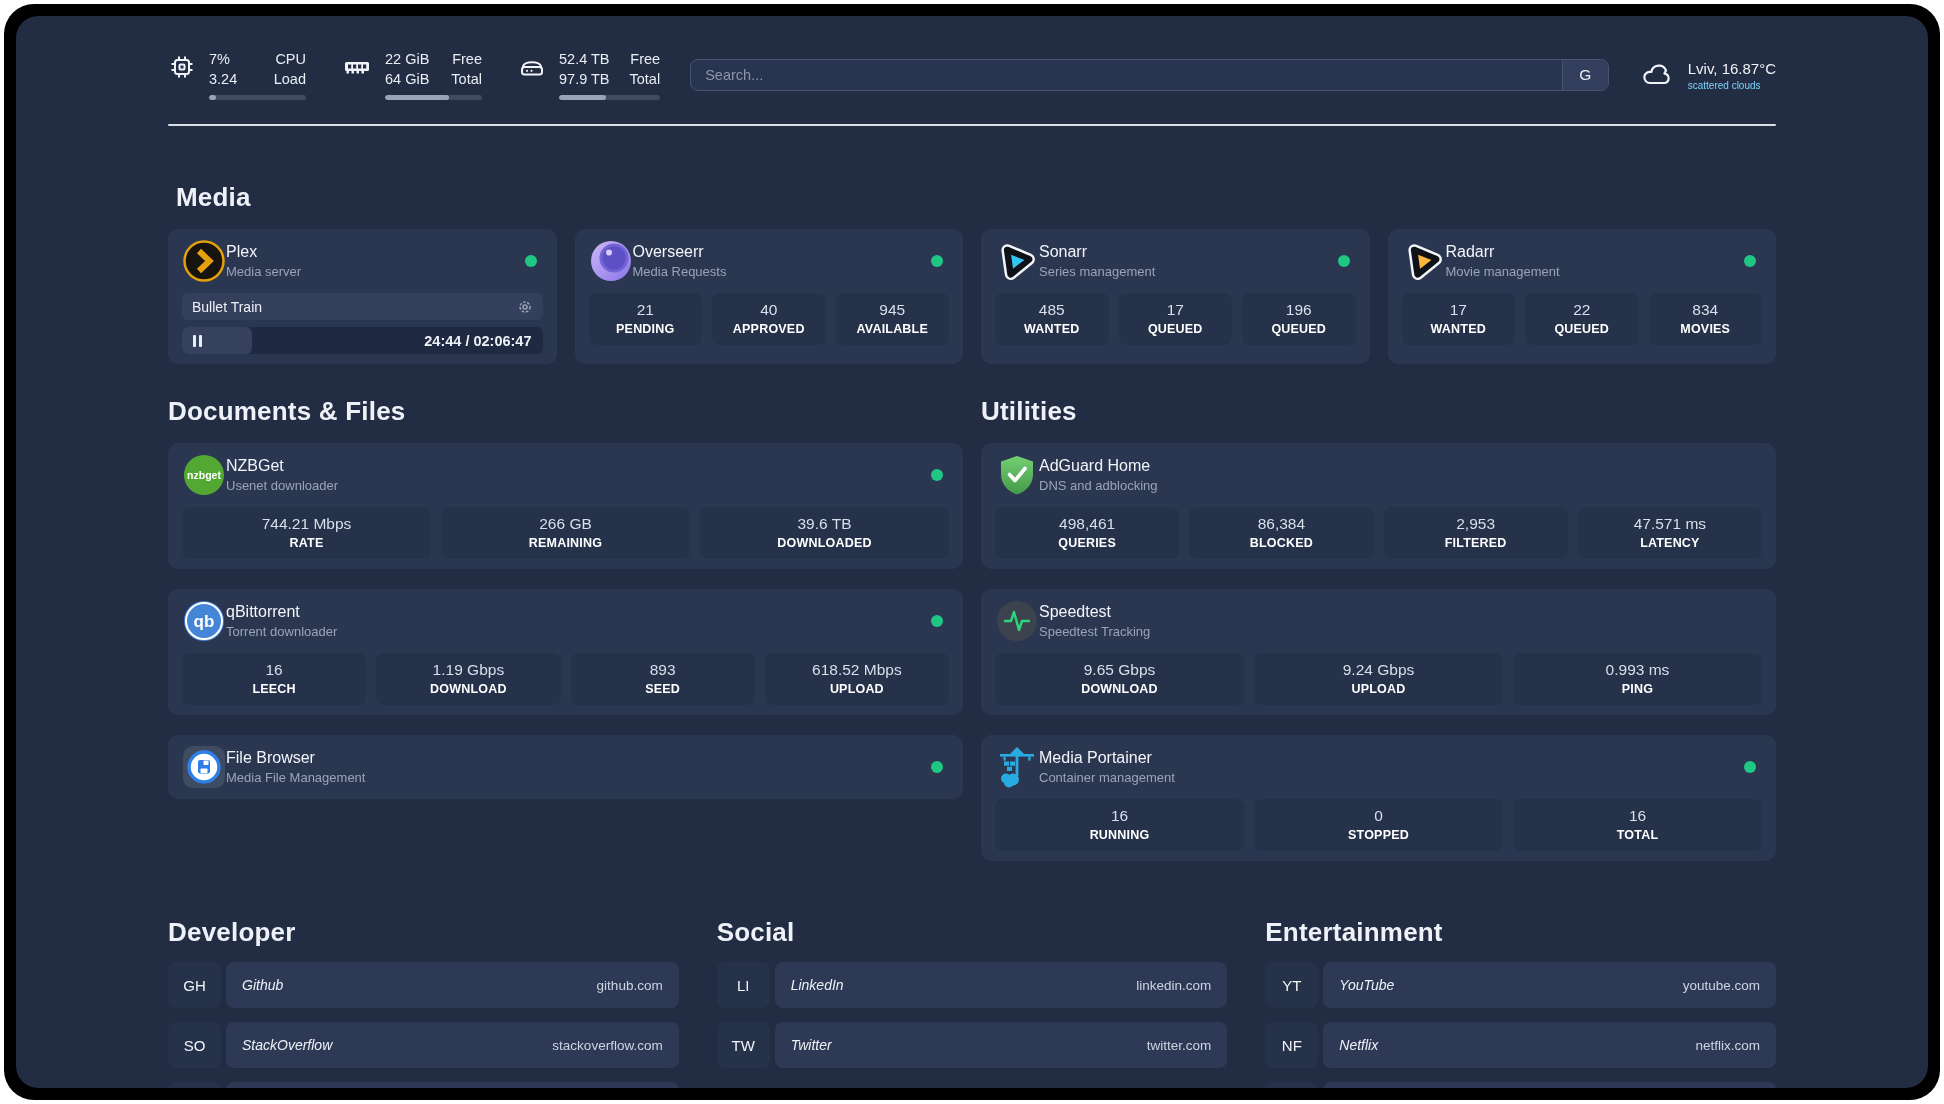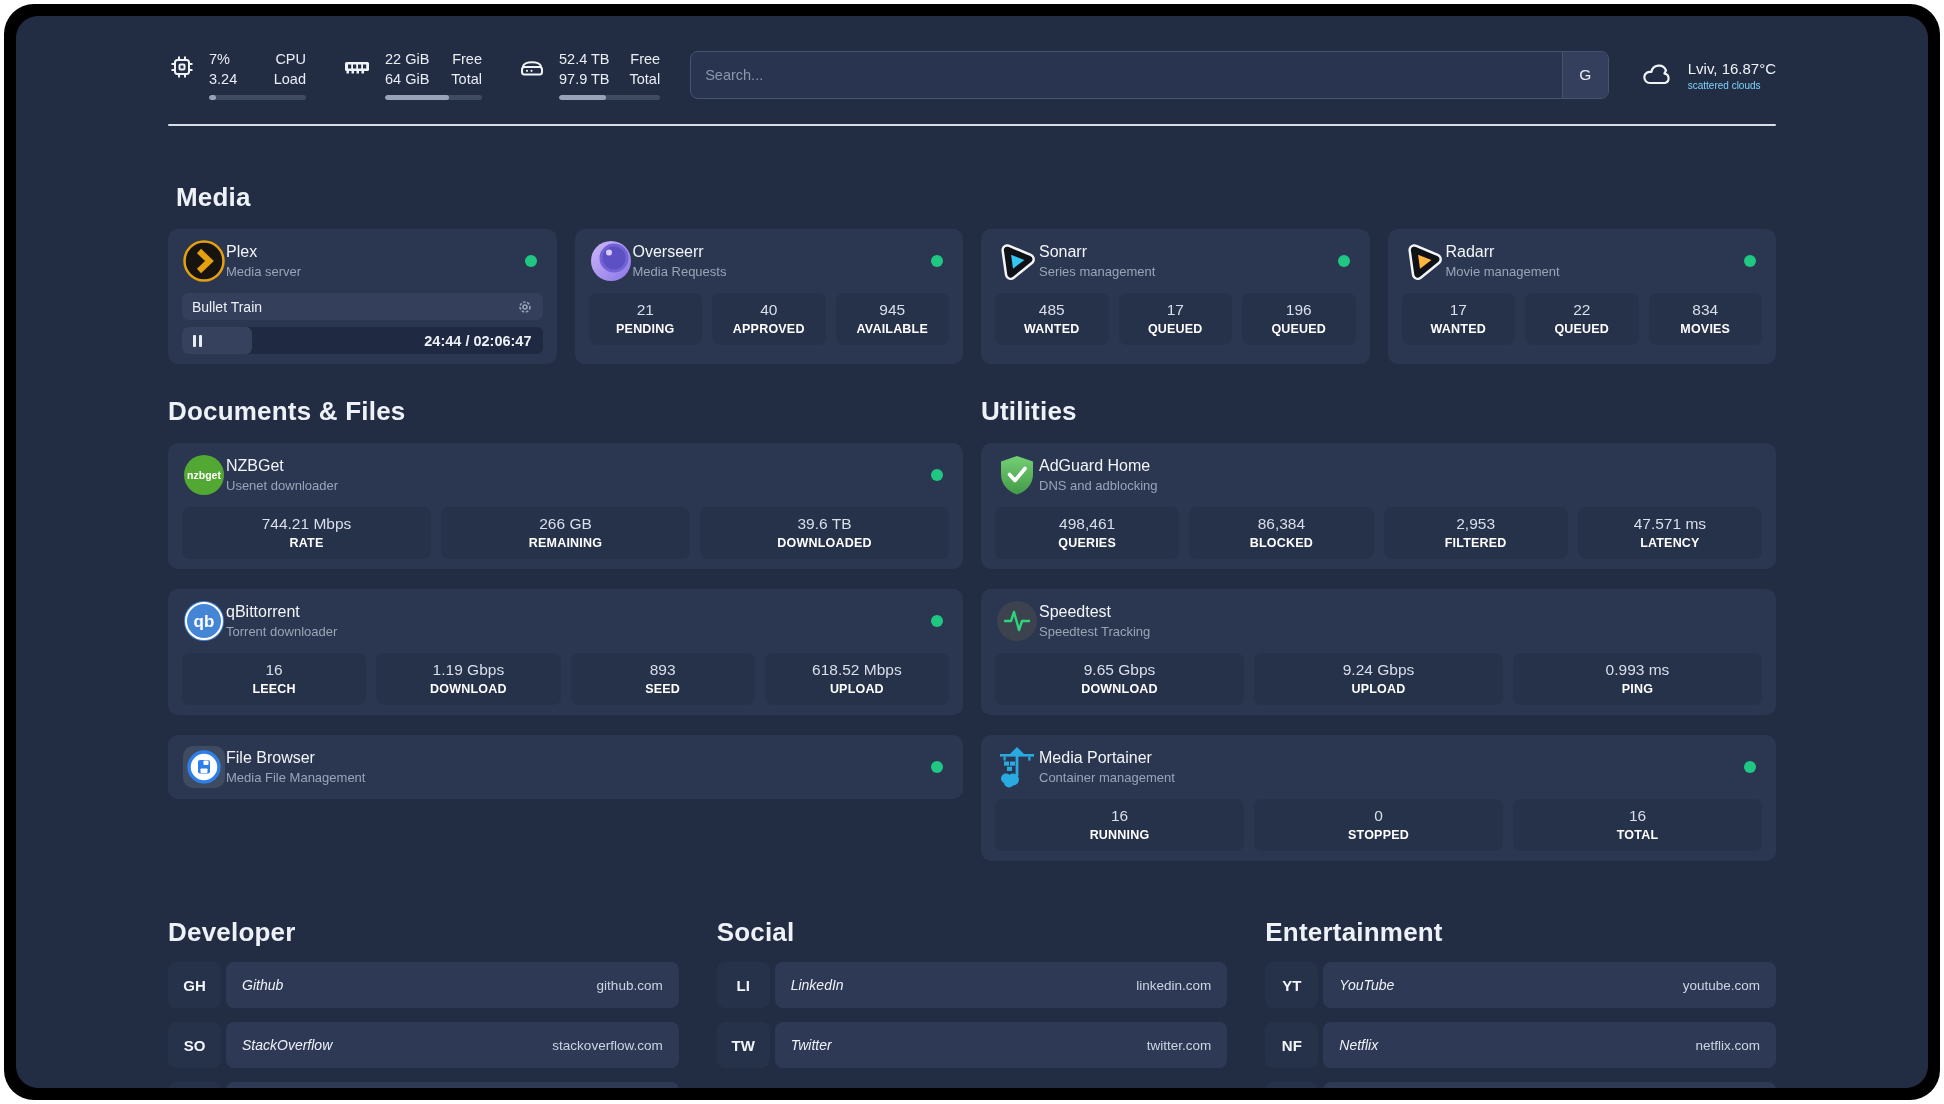--- a/index.html
+++ b/index.html
@@ -13,21 +13,21 @@
   .topbar { display:flex; align-items:center; gap:30px; margin-top:8px; }
   .monitors { display:flex; gap:36px; }
   .monitor { display:flex; gap:13px; align-items:flex-start; }
   .micon { margin-top:3px; flex:none; }
   .mrows { display:flex; justify-content:space-between; min-width:97px; gap:20px; }
   .mcol { display:flex; flex-direction:column; font-size:14.5px; color:#e9edf4; line-height:1.35; }
   .mcol.right { text-align:right; }
   .mbar { margin-top:6px; height:5px; border-radius:3px; background:#3f4b61; overflow:hidden; }
   .mfill { height:100%; border-radius:3px; background:#98a3b7; }
 
-  .search { flex:1; display:flex; align-items:center; height:48px; background:#293450;
+  .search { flex:1; display:flex; align-items:center; height:32px; background:#293450;
             border:1px solid #475471; border-radius:8px; overflow:hidden; }
   .search input { flex:1; background:transparent; border:none; outline:none; padding:0 14px;
                   color:#e3e8f1; font-size:14.5px; font-family:inherit; }
   .search input::placeholder { color:#8c96aa; }
   .gbtn { width:46px; align-self:stretch; border-left:1px solid #475471; background:#333f5c;
           display:flex; align-items:center; justify-content:center; color:#e9edf4; font-size:15.5px; cursor:pointer; }
 
   .weather { display:flex; align-items:center; gap:13px; }
   .wline1 { font-size:15px; color:#f0f3f8; }
   .wline2 { font-size:10px; color:#7dd3fc; margin-top:3px; }
@@ -65,21 +65,21 @@
                   position:relative; display:flex; align-items:center; overflow:hidden; }
   .pfill { position:absolute; left:0; top:0; bottom:0; background:#36425d; border-radius:6px; }
   .pause { position:relative; margin-left:11px; display:flex; gap:3px; cursor:pointer; }
   .pause span { width:3px; height:12px; background:#e9edf4; border-radius:1px; }
   .ptime { position:relative; margin-left:auto; padding-right:11px; font-size:14.5px; font-weight:600; color:#eef2f8; }
 
   
   .grid3 { display:grid; grid-template-columns:repeat(3,1fr); gap:38px; margin-top:56px; padding-bottom:36px; }
   .link-row { display:flex; gap:5px; height:46px; margin-top:14px; cursor:pointer; }
   .link-abbr { width:53px; flex:none; background:#26314a; border-radius:8px; display:flex;
-               align-items:center; justify-content:center; color:#f2f5f9; font-weight:700; font-size:15px; }
+               align-items:center; justify-content:center; color:#f2f5f9; font-weight:400; font-size:15px; }
   .link-pill { flex:1; background:#2e3a55; border-radius:8px; display:flex; align-items:center; padding:0 16px; min-width:0; }
   .link-name { flex:1; font-size:14px; color:#eef1f7;font-style:italic; }
   .link-domain { font-size:13.5px; color:#ccd4e2; }
 
   svg { display:block; }
 </style>
 </head>
 <body>
 
 <div class="frame">

